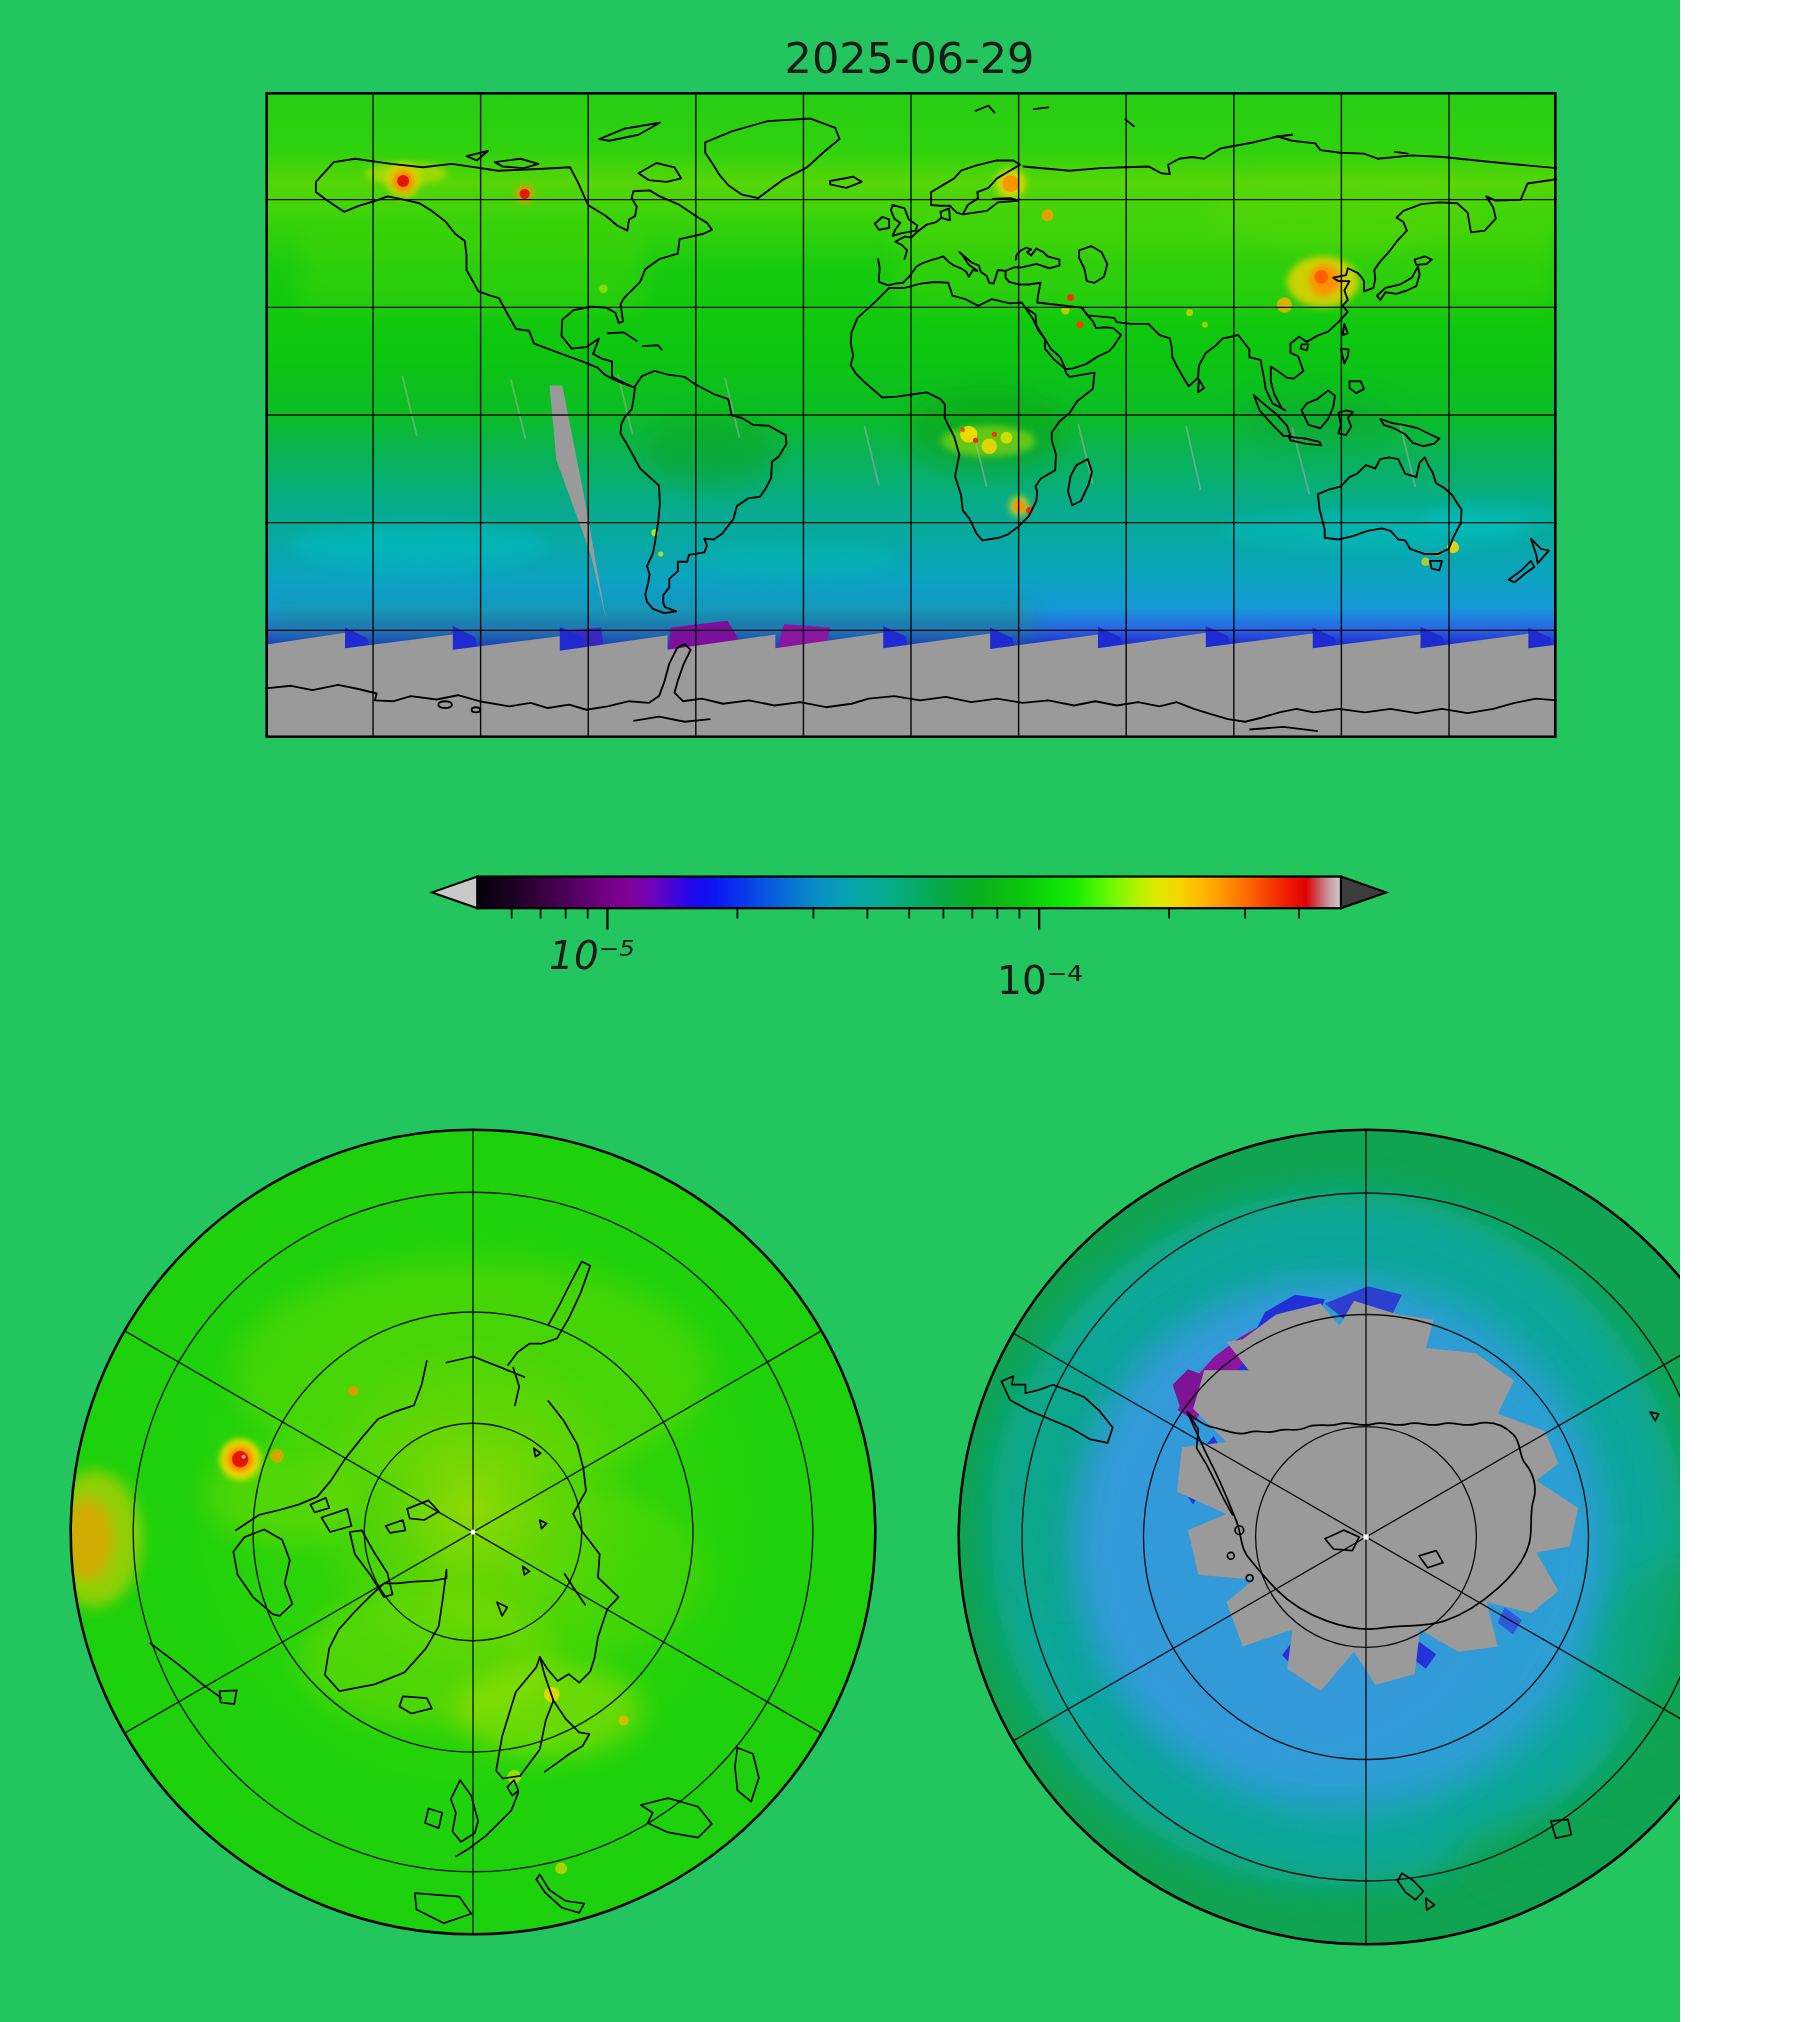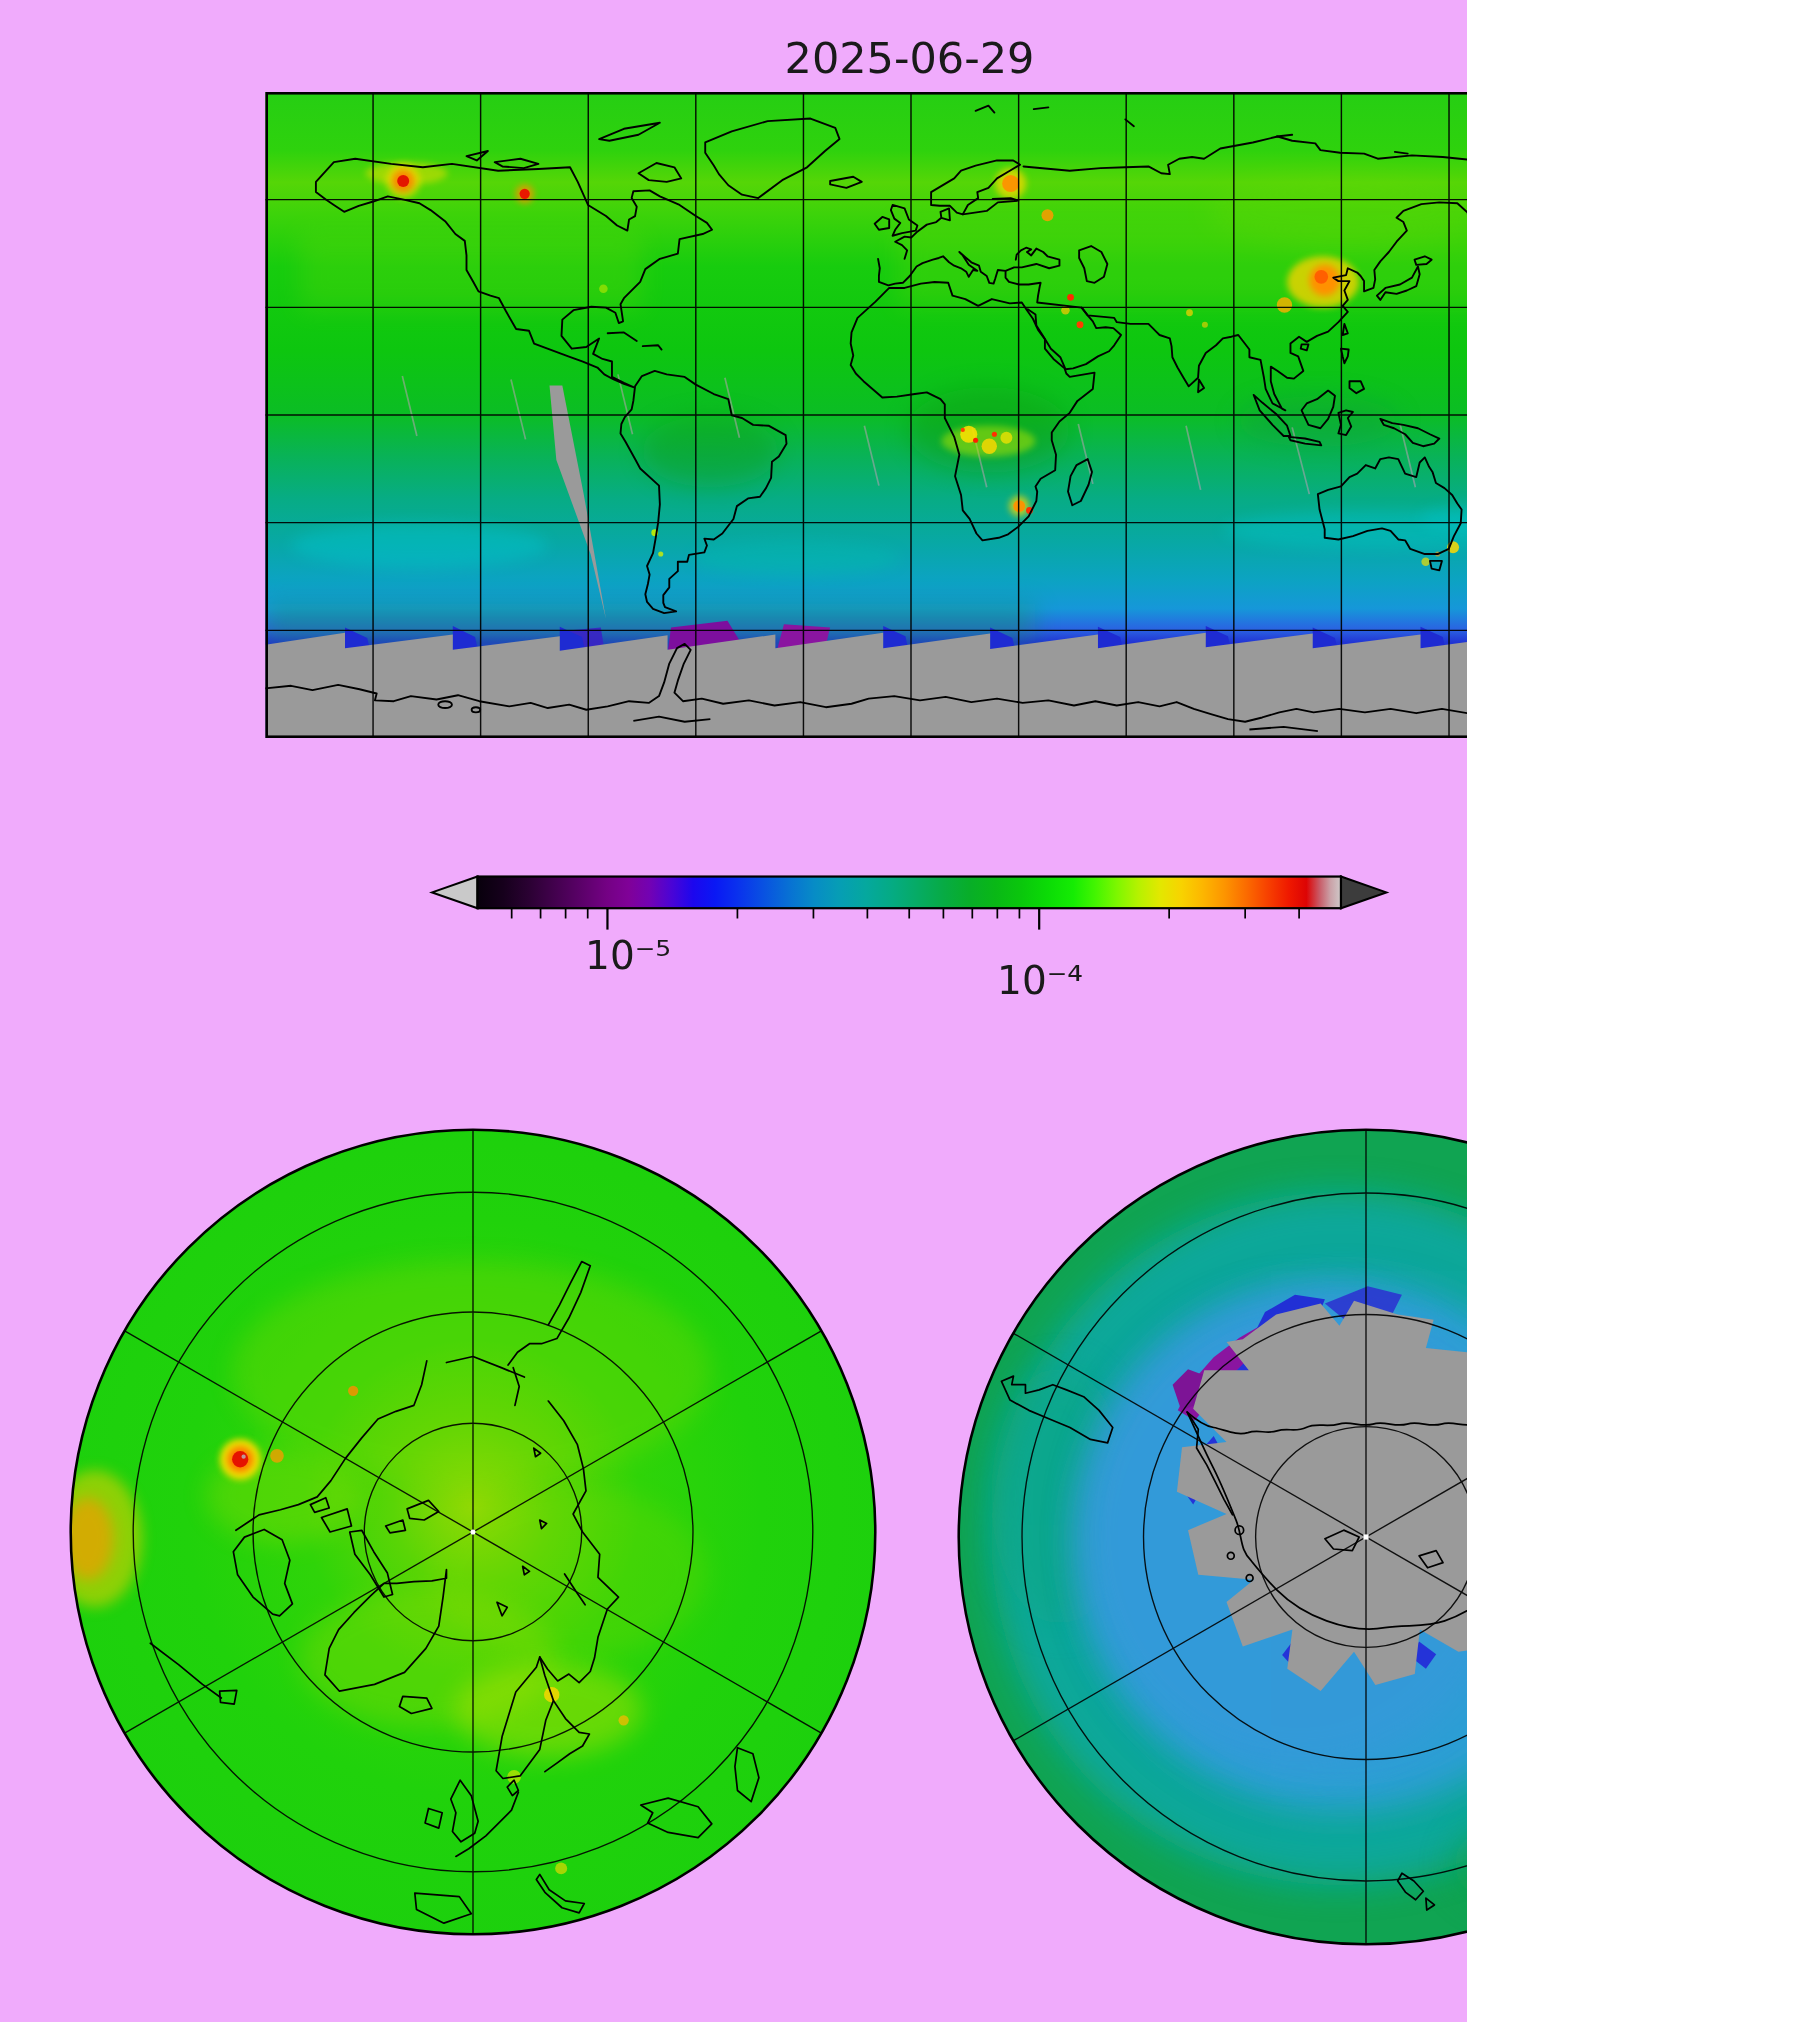--- a/index.html
+++ b/index.html
@@ -1,16 +1,16 @@
 <!DOCTYPE html>
 <html style="font-size:13.7px"><head>
 <meta charset="utf-8">
 <style>
   html,body{margin:0;padding:0;background:#fff;}
-  .fig{position:relative;width:1467px;height:2022px;background:#f0abfc;overflow:hidden;
+  .fig{position:relative;width:1680px;height:2022px;background:#22c55e;overflow:hidden;
        font-family:"DejaVu Sans","Liberation Sans",sans-serif;color:#1a1a1a;}
   .fig-title{position:absolute;left:0;top:33px;width:1819px;text-align:center;
              font-size:43px;line-height:51px;color:#1a1a1a;}
   .map-svg{position:absolute;left:265px;top:92px;}
   .cbar-svg{position:absolute;left:427px;top:873px;}
   .cb-tick-label{position:absolute;top:933px;transform:translateX(-50%);
                  font-size:39px;line-height:45px;white-space:nowrap;}
   .cb-label{position:absolute;left:909px;top:984px;transform:translateX(-50%);
             font-size:39px;line-height:46px;white-space:nowrap;}
   .npolar-svg{position:absolute;left:69px;top:1128px;}
@@ -279,21 +279,21 @@
         <line x1="637.2215939996712" x2="637.2215939996712" y1="41" y2="53" stroke-width="2"></line>
         <line x1="666.4785312499141" x2="666.4785312499141" y1="41" y2="53" stroke-width="2"></line>
         <line x1="692.2849788246181" x2="692.2849788246181" y1="41" y2="53" stroke-width="2"></line>
         <line x1="867.239265624957" x2="867.239265624957" y1="41" y2="53" stroke-width="2"></line>
         <line x1="956.0773058185483" x2="956.0773058185483" y1="41" y2="53" stroke-width="2"></line>
         <line x1="1019.1088984374356" x2="1019.1088984374356" y1="41" y2="53" stroke-width="2"></line>
         <line x1="210.86963281247853" x2="210.86963281247853" y1="41" y2="66" stroke-width="2.6"></line>
         <line x1="715.3696328124786" x2="715.3696328124786" y1="41" y2="66" stroke-width="2.6"></line>
       </g>
   </svg>
-  <div class="cb-tick-label" style="left: 628px;">10⁻⁵</div>
+  <div class="cb-tick-label" style="left: 592px; font-style: italic;">10⁻⁵</div>
   <div class="cb-tick-label" style="left: 1040px; margin-top: 25px;">10⁻⁴</div>
 
   <svg class="npolar-svg" width="808" height="808" viewBox="0 0 944 944">
     <defs>
       <radialGradient id="ngrad" cx="50%" cy="47%" r="55%">
         <stop offset="0" stop-color="#93d905"></stop>
           <stop offset="0.18" stop-color="#5ad506"></stop>
         <stop offset="0.38" stop-color="#2fd409"></stop>
           <stop offset="0.65" stop-color="#20d20b"></stop>
         <stop offset="1" stop-color="#1cd00d"></stop>

